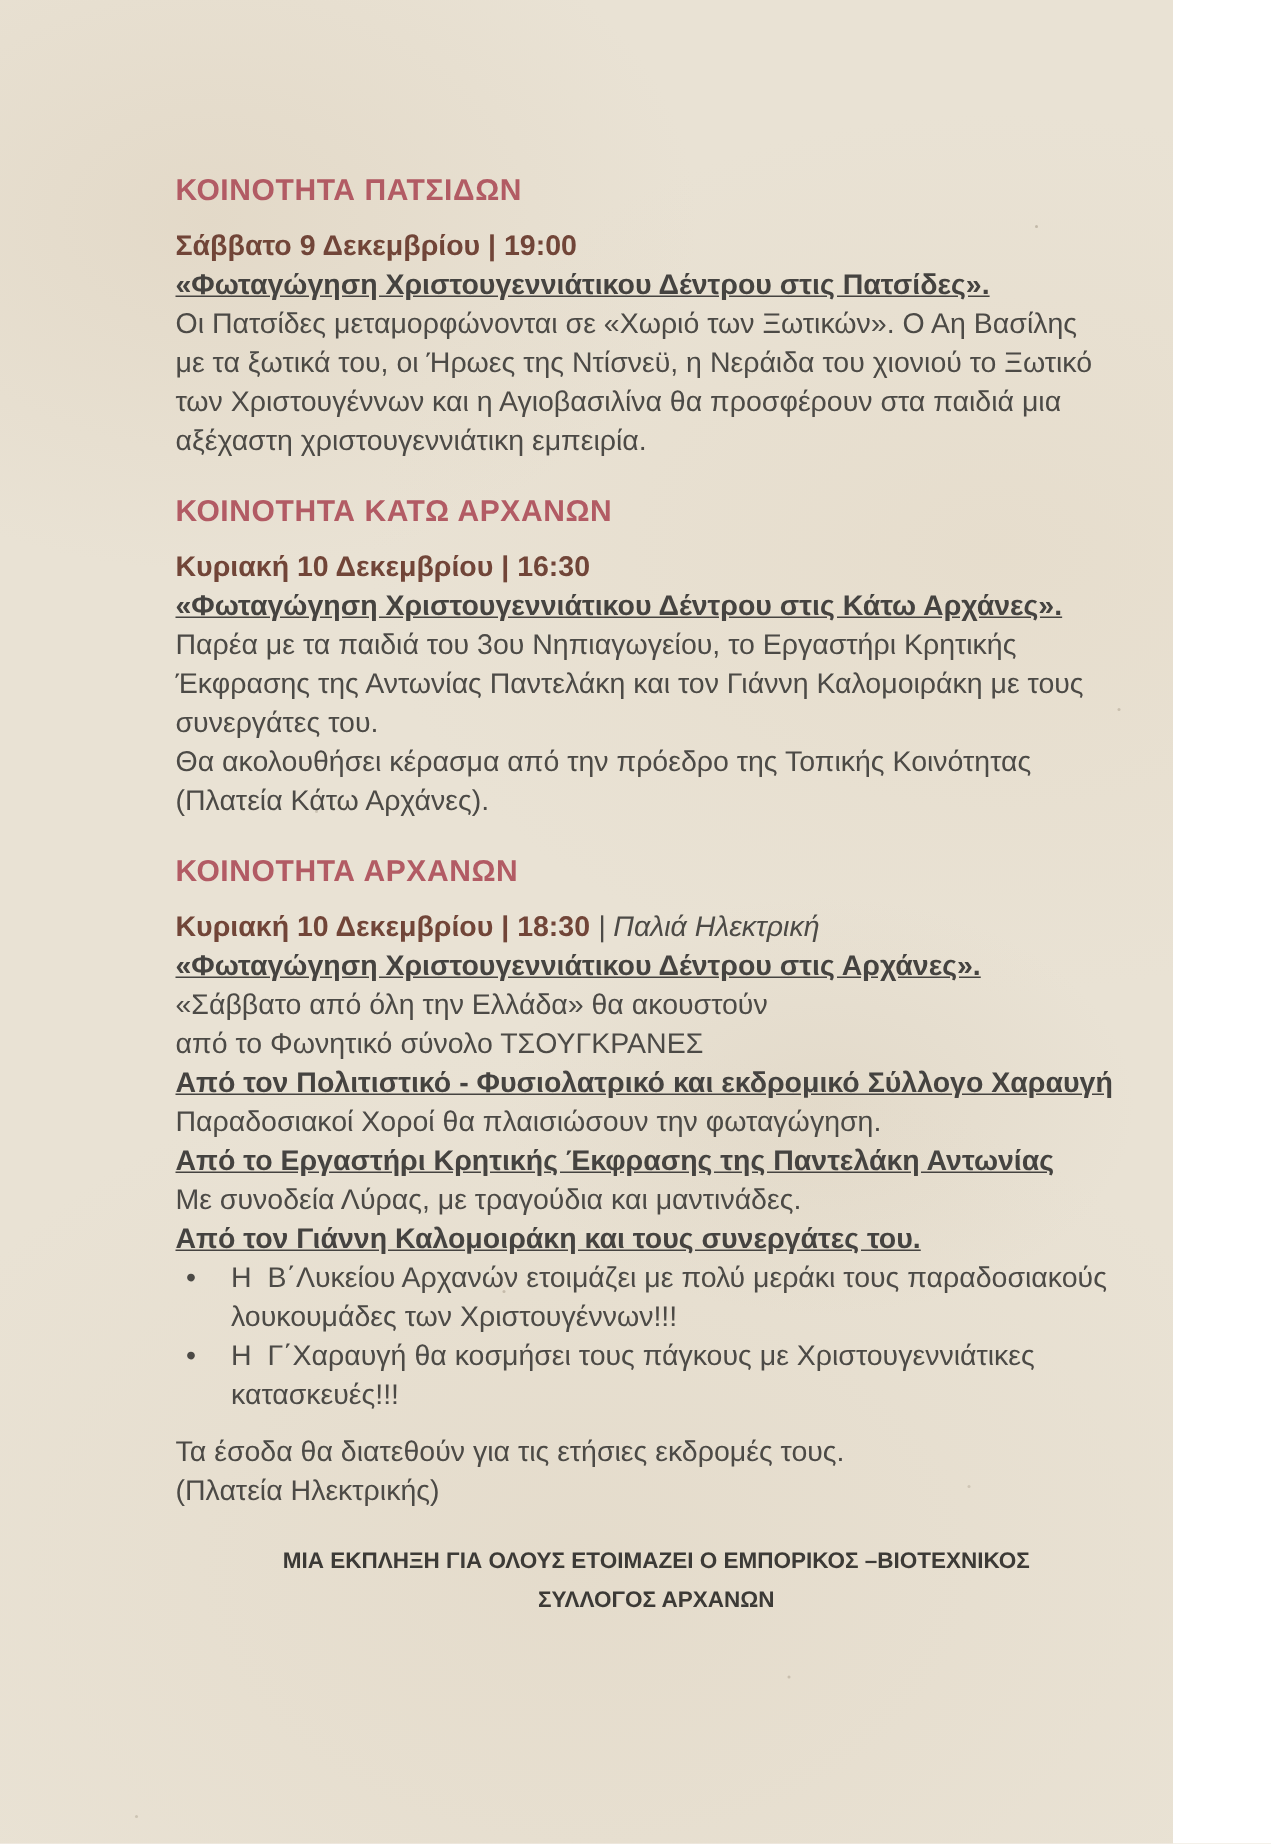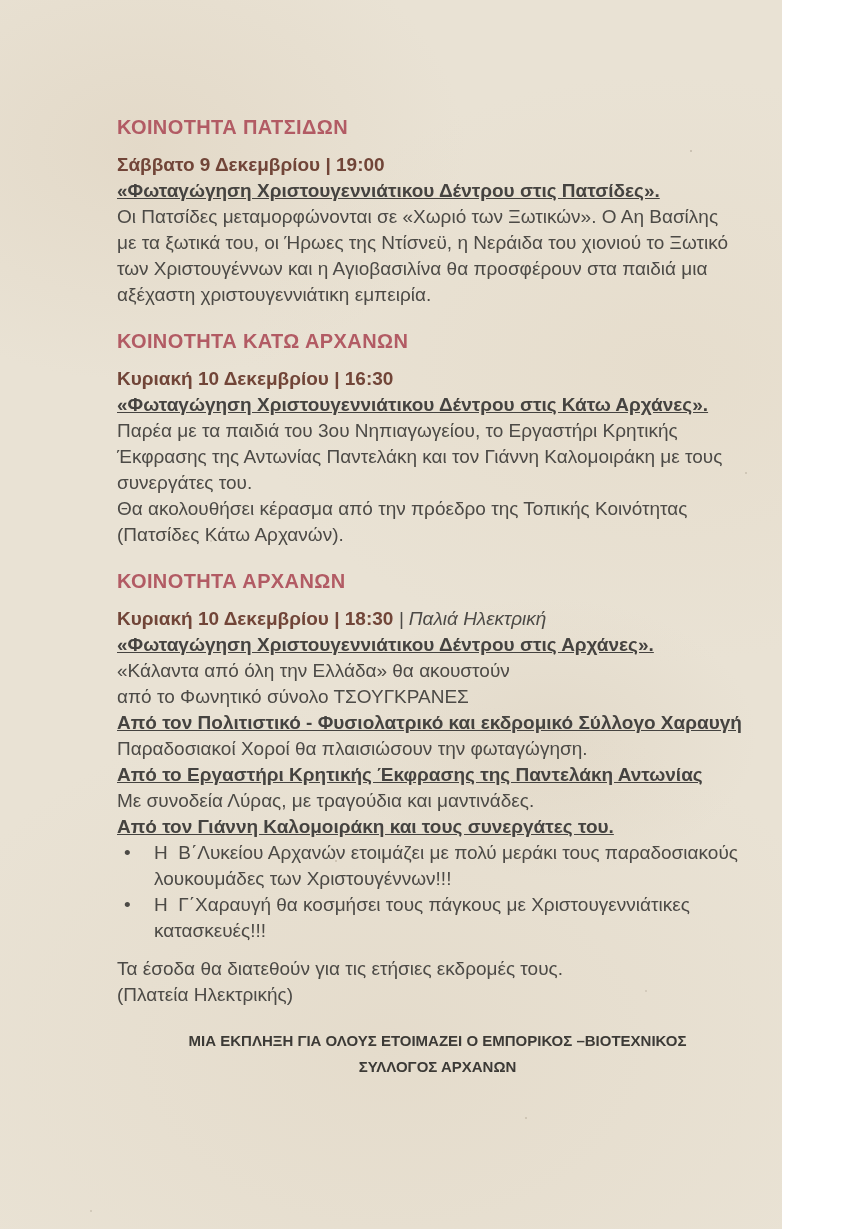--- a/index.html
+++ b/index.html
@@ -75,28 +75,28 @@
     </section>
 
     <section>
       <h2 class="heading">ΚΟΙΝΟΤΗΤΑ ΚΑΤΩ ΑΡΧΑΝΩΝ</h2>
       <p class="date-line"><span class="date-main">Κυριακή 10 Δεκεμβρίου | 16:30</span></p>
       <p class="line semibold">«Φωταγώγηση Χριστουγεννιάτικου Δέντρου στις Κάτω Αρχάνες».</p>
       <p class="line">Παρέα με τα παιδιά του 3ου Νηπιαγωγείου, το Εργαστήρι Κρητικής</p>
       <p class="line">Έκφρασης της Αντωνίας Παντελάκη και τον Γιάννη Καλομοιράκη με τους</p>
       <p class="line">συνεργάτες του.</p>
       <p class="line">Θα ακολουθήσει κέρασμα από την πρόεδρο της Τοπικής Κοινότητας</p>
-      <p class="line">(Πατσίδες Κάτω Αρχανών).</p>
+      <p class="line">(Πλατεία Κάτω Αρχάνες).</p>
     </section>
 
     <section>
       <h2 class="heading">ΚΟΙΝΟΤΗΤΑ ΑΡΧΑΝΩΝ</h2>
       <p class="date-line"><span class="date-main">Κυριακή 10 Δεκεμβρίου | 18:30</span><span class="date-extra"> | Παλιά Ηλεκτρική</span></p>
       <p class="line semibold">«Φωταγώγηση Χριστουγεννιάτικου Δέντρου στις Αρχάνες».</p>
-      <p class="line">«Κάλαντα από όλη την Ελλάδα» θα ακουστούν</p>
+      <p class="line">«Σάββατο από όλη την Ελλάδα» θα ακουστούν</p>
       <p class="line">από το Φωνητικό σύνολο ΤΣΟΥΓΚΡΑΝΕΣ</p>
       <p class="line semibold">Από τον Πολιτιστικό - Φυσιολατρικό και εκδρομικό Σύλλογο Χαραυγή</p>
       <p class="line">Παραδοσιακοί Χοροί θα πλαισιώσουν την φωταγώγηση.</p>
       <p class="line semibold">Από το Εργαστήρι Κρητικής Έκφρασης της Παντελάκη Αντωνίας</p>
       <p class="line">Με συνοδεία Λύρας, με τραγούδια και μαντινάδες.</p>
       <p class="line semibold">Από τον Γιάννη Καλομοιράκη και τους συνεργάτες του.</p>
 
       <ul class="bullets">
         <li class="bullet">
           <span class="bullet-marker">•</span>

